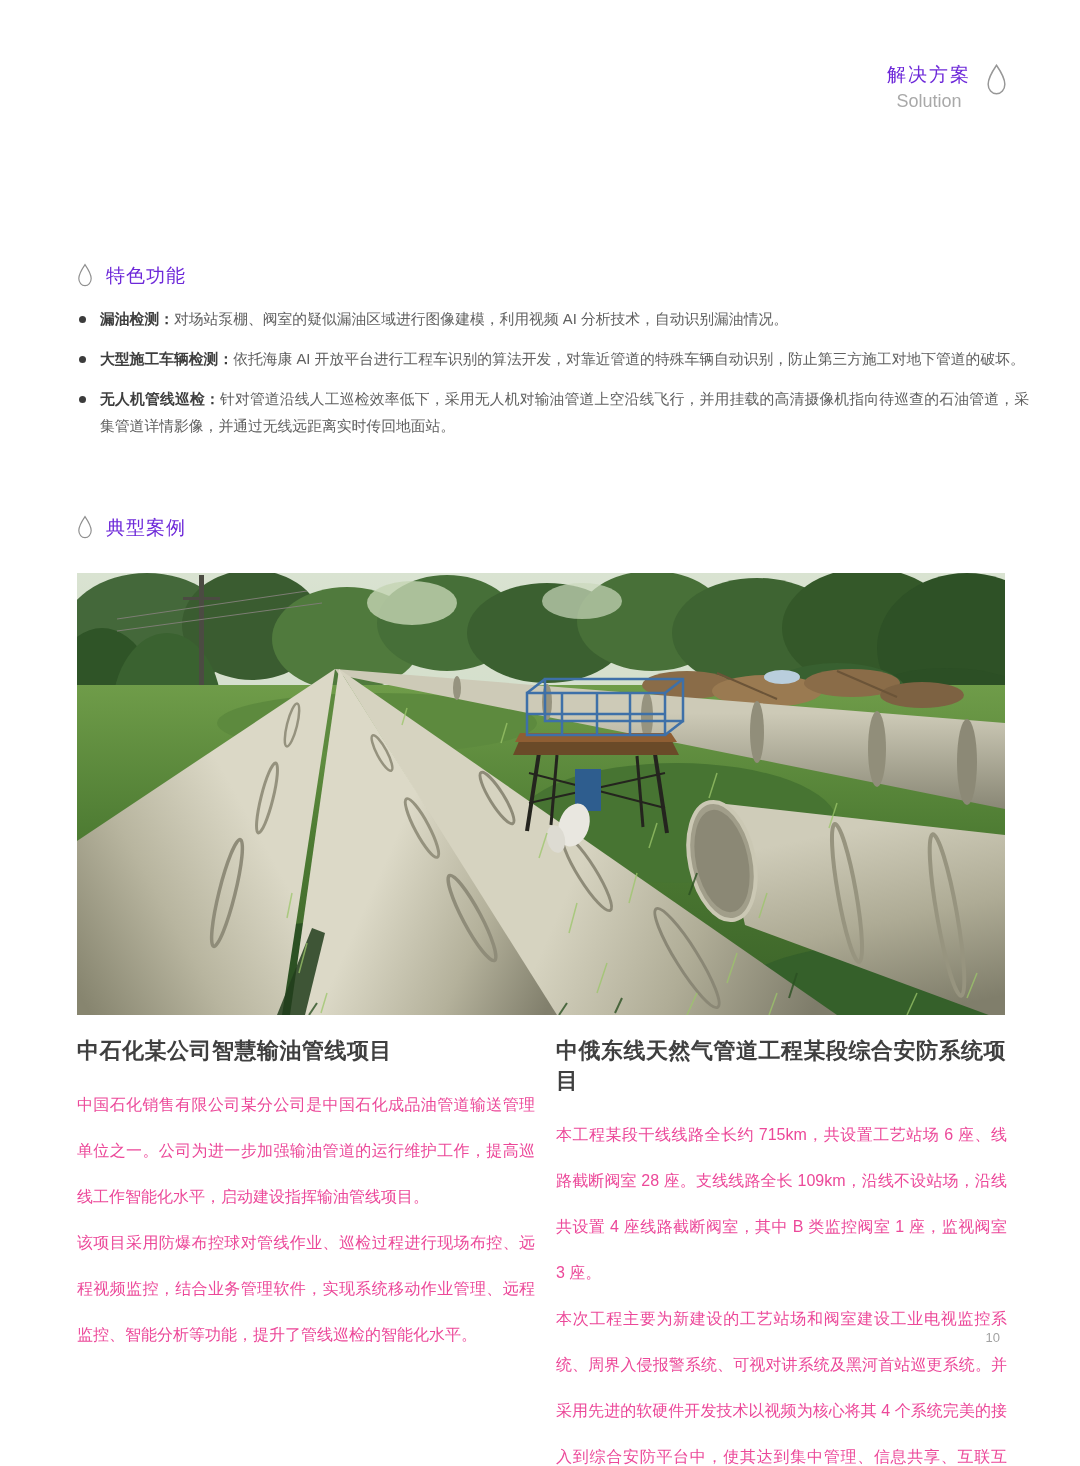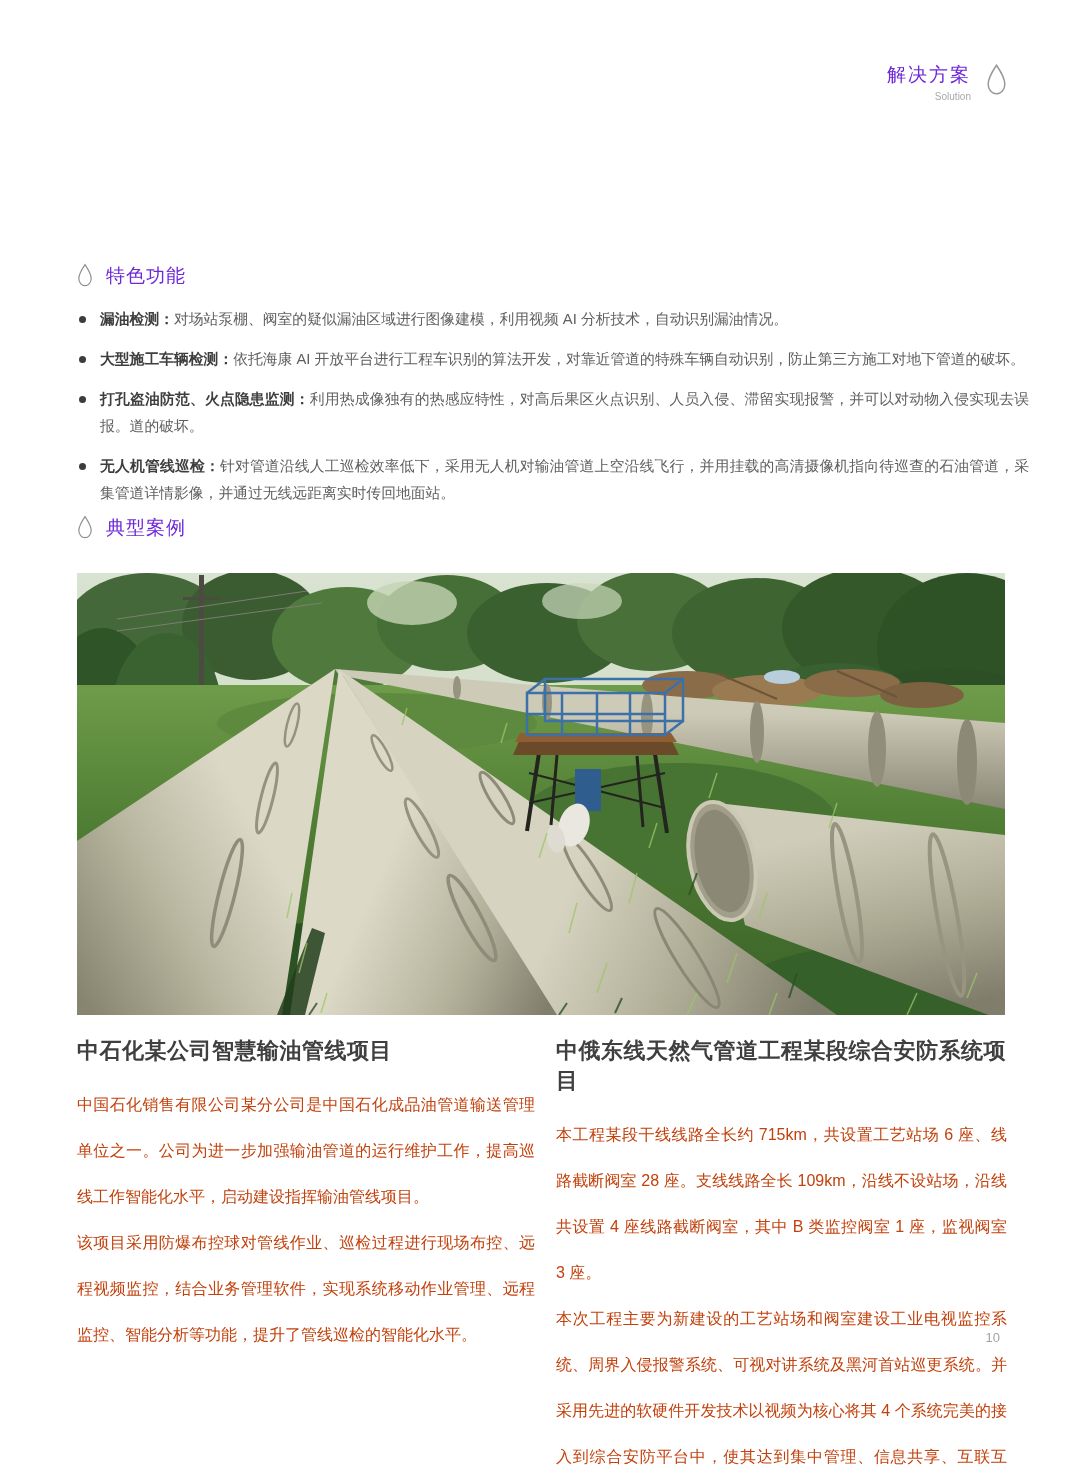--- a/index.html
+++ b/index.html
@@ -7,21 +7,21 @@
   body {
     width:1080px; height:1466px; position:relative; overflow:hidden;
     font-family:"Liberation Sans","DejaVu Sans",sans-serif;
     color:#5f5f5f;
   }
 
   
   .doc-header { position:absolute; top:62px; right:70px; display:flex; align-items:flex-start; gap:12px; }
   .doc-header .txt { text-align:right; }
   .doc-header .cn { font-size:19px; color:#6d28d9; letter-spacing:2px; }
-  .doc-header .en { font-size:10px; color:#a9a9a9; margin-top:3px; }
+  .doc-header .en { font-size:18px; color:#a9a9a9; margin-top:3px;text-align:center; }
   .drop-icon svg { display:block; }
 
   
   .section-head { position:absolute; left:75px; display:flex; align-items:center; gap:11px;
                   font-size:19px; color:#6d28d9; letter-spacing:1px; }
   #features-head { top:262px; }
   #cases-head { top:514px; }
 
   
   .feature-list { position:absolute; top:306px; left:77px; width:952px; list-style:none; }
@@ -33,21 +33,21 @@
 
   
   .photo { position:absolute; top:573px; left:77px; width:928px; height:442px; overflow:hidden; }
   .photo svg { display:block; width:928px; height:442px; }
 
   
   .case-col { position:absolute; top:1036px; }
   #case-left  { left:77px;  width:458px; }
   #case-right { left:556px; width:451px; }
   .case-title { font-size:22px; font-weight:bold; color:#3f3f3f; margin-bottom:16px; letter-spacing:.5px; }
-  .case-col p { font-size:16px; line-height:46px; color:#c2410c; text-align:justify; }
+  .case-col p { font-size:16px; line-height:46px; color:#ec4899; text-align:justify; }
 
   
   .page-num { position:absolute; top:1330px; right:80px; font-size:13px; color:#a3a3a3; }
 </style>
 </head>
 <body>
 
 <div class="doc-header">
   <div class="txt">
     <div class="cn">解决方案</div>
@@ -68,23 +68,20 @@
   </span>
   <span>特色功能</span>
 </div>
 
 <ul class="feature-list">
   <li>
     <span class="dot"></span><span class="lbl">漏油检测：</span><span>对场站泵棚、阀室的疑似漏油区域进行图像建模，利用视频 AI 分析技术，自动识别漏油情况。</span>
   </li>
   <li>
     <span class="dot"></span><span class="lbl">大型施工车辆检测：</span><span>依托海康 AI 开放平台进行工程车识别的算法开发，对靠近管道的特殊车辆自动识别，防止第三方施工对地下管道的破坏。</span>
-  </li>
-  <li>
-    <span class="dot"></span><span class="lbl">打孔盗油防范、火点隐患监测：</span><span>利用热成像独有的热感应特性，对高后果区火点识别、人员入侵、滞留实现报警，并可以对动物入侵实现去误报。道的破坏。</span>
   </li>
   <li>
     <span class="dot"></span><span class="lbl">无人机管线巡检：</span><span>针对管道沿线人工巡检效率低下，采用无人机对输油管道上空沿线飞行，并用挂载的高清摄像机指向待巡查的石油管道，采集管道详情影像，并通过无线远距离实时传回地面站。</span>
   </li>
 </ul>
 
 <div class="section-head" id="cases-head">
   <span class="drop-icon">
     <svg width="20" height="27" viewBox="0 0 22 28">
       <path d="M11 2 C 11 2 4.2 12 4.2 17.4 C 4.2 21.8 7.2 25.2 11 25.2 C 14.8 25.2 17.8 21.8 17.8 17.4 C 17.8 12 11 2 11 2 Z" fill="none" stroke="#8f8f8f" stroke-width="1.3"></path>

